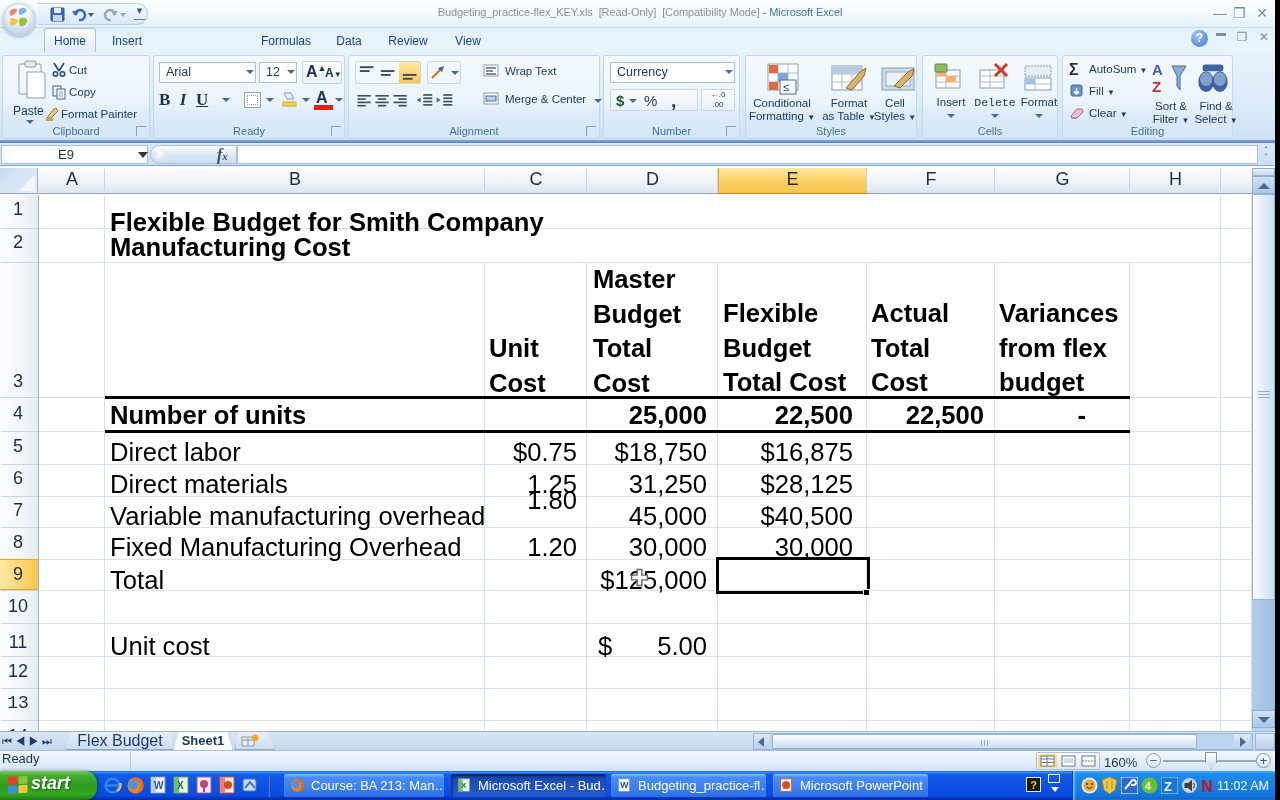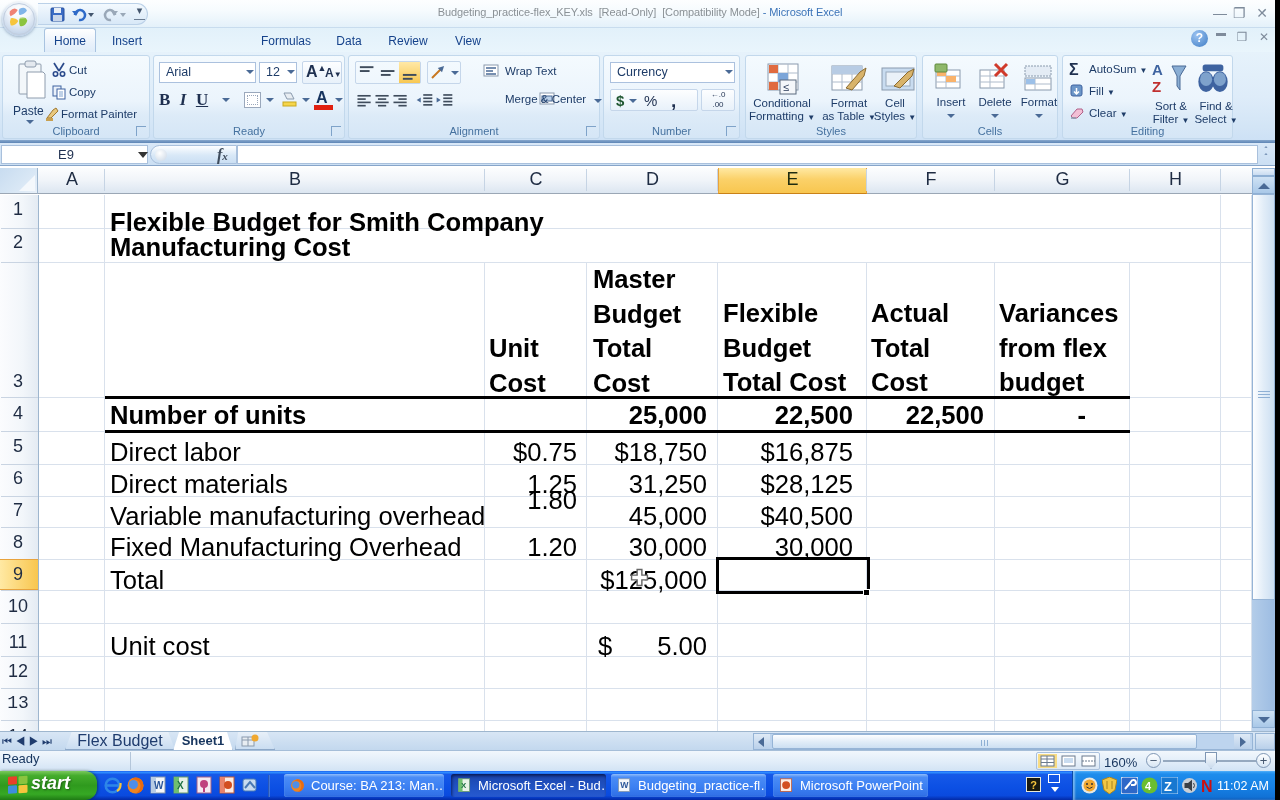--- a/index.html
+++ b/index.html
@@ -267,21 +267,21 @@
       <svg width="18" height="16" viewBox="0 0 18 16">
             <rect x="1" y="2" width="14" height="11" fill="#fff" stroke="#8A9AAD"></rect>
             <g stroke="#4A6A96" stroke-width="1.5">
               <line x1="3" y1="5" x2="13" y2="5"></line>
               <line x1="3" y1="8" x2="10" y2="8"></line>
               <line x1="3" y1="11" x2="13" y2="11"></line>
             </g>
           </svg>
       <span class="rbtn-lbl" style="position:absolute;left:22px;top:2px;">Wrap Text</span>
     </div>
-    <div class="abs" style="left:134px;top:35px;width:130px;height:18px;white-space:nowrap;text-align:center;">
+    <div class="abs" style="left:134px;top:35px;width:130px;height:18px;white-space:nowrap;">
       <svg width="18" height="16" viewBox="0 0 18 16">
             <rect x="1" y="2" width="14" height="11" fill="#fff" stroke="#8A9AAD"></rect>
             <rect x="3" y="5" width="10" height="5" fill="#BCD2EA" stroke="#4A6A96"></rect>
           </svg>
       <span class="rbtn-lbl" style="position:absolute;left:22px;top:2px;">Merge &amp; Center</span>
       <div class="dna" style="position:absolute;left:111px;top:8px;"></div>
     </div>
     <div class="rglabel">Alignment</div>
         <div class="dlg"></div>
   </div>
@@ -363,21 +363,21 @@
       <svg width="34" height="34" viewBox="0 0 34 34">
         <rect x="3" y="8" width="24" height="18" fill="#fff" stroke="#8A9AAD"></rect>
         <g stroke="#AEBBCB">
               <line x1="3" y1="14" x2="27" y2="14"></line>
               <line x1="3" y1="20" x2="27" y2="20"></line>
               <line x1="13" y1="8" x2="13" y2="26"></line>
             </g>
         <path d="M18 2 L30 14 M30 2 L18 14" stroke="#D03A2B" stroke-width="3"></path>
       </svg>
     </div>
-    <div class="abs rbtn-lbl" style="left:50px;top:40px;width:44px;text-align:center;">Delete</div>
+    <div class="abs rbtn-lbl" style="left:50px;top:40px;width:44px;text-align:center;font-family:Liberation Mono, monospace;">Delete</div>
     <div class="abs dna" style="left:68px;top:58px;"></div>
     <div class="abs" style="left:98px;top:6px;width:36px;height:34px;">
       <svg width="34" height="34" viewBox="0 0 34 34">
         <rect x="4" y="4" width="26" height="10" fill="#E4ECF5" stroke="#8A9AAD" stroke-dasharray="2 1"></rect>
         <rect x="4" y="16" width="26" height="12" fill="#fff" stroke="#8A9AAD"></rect>
         <g stroke="#AEBBCB">
               <line x1="4" y1="22" x2="30" y2="22"></line>
               <line x1="14" y1="16" x2="14" y2="28"></line>
             </g>
         <rect x="5" y="17" width="9" height="5" fill="#9CC0E8"></rect>

